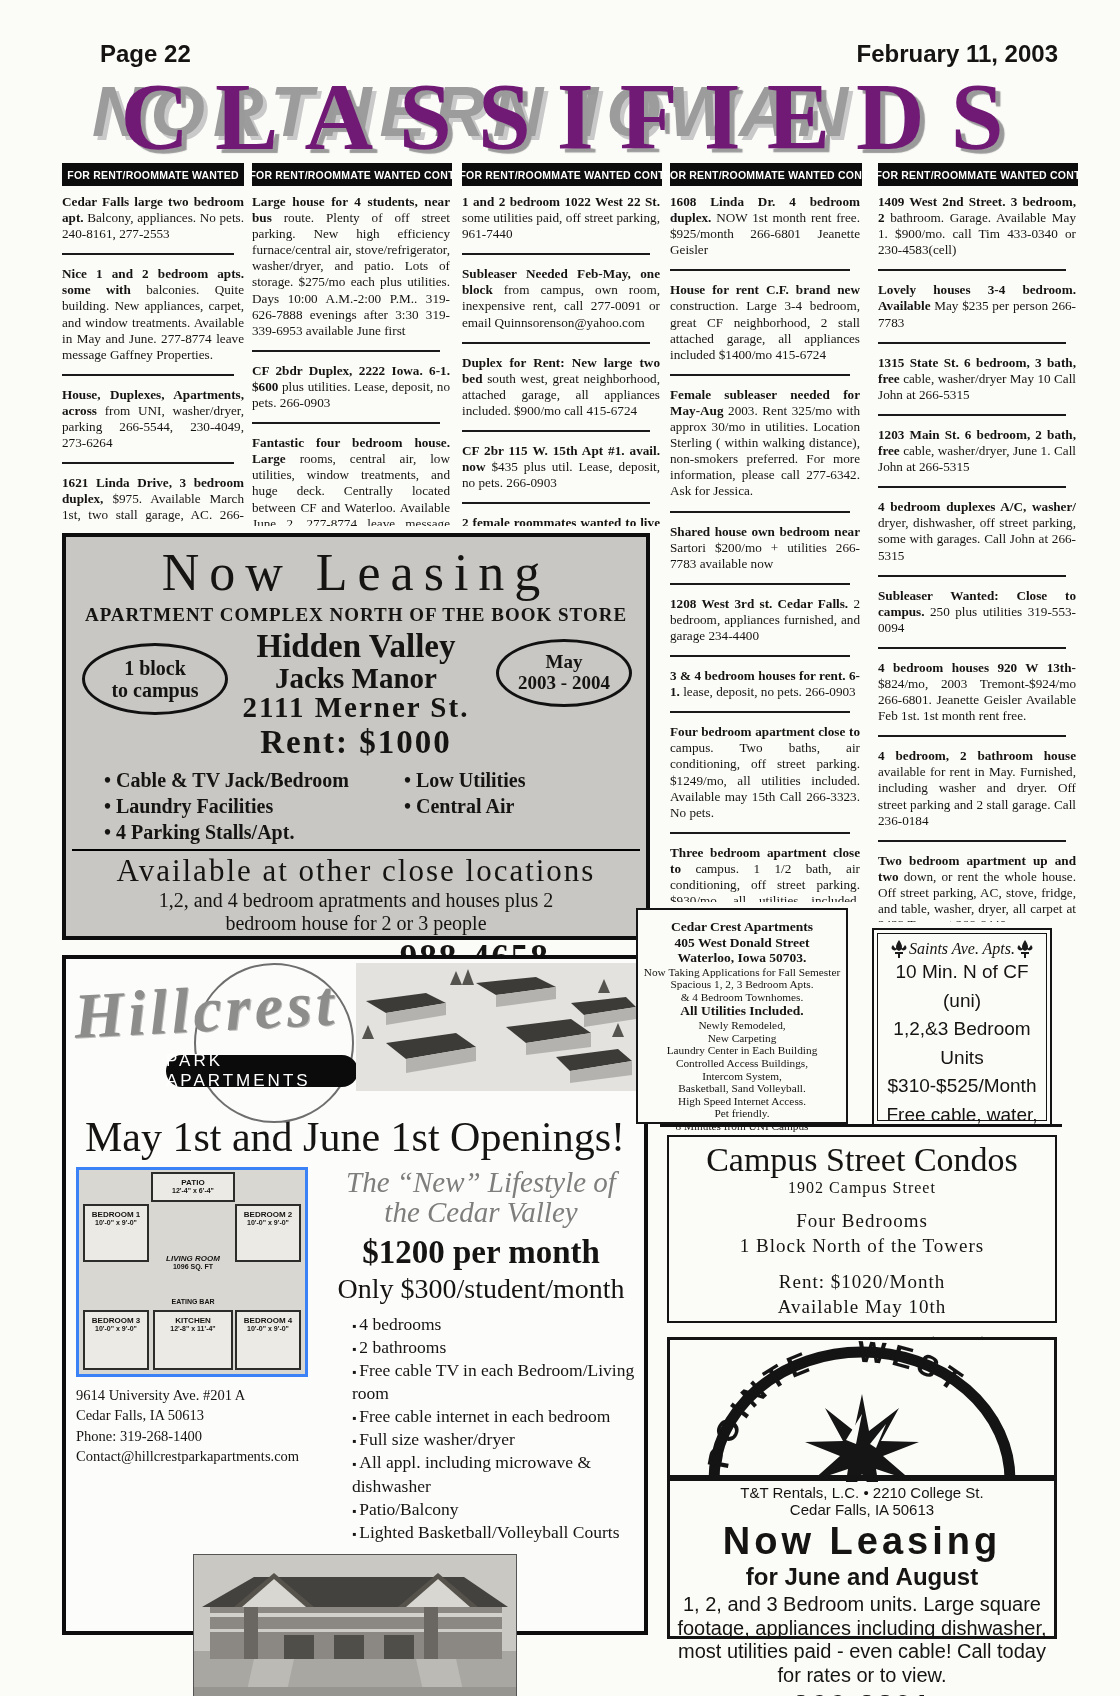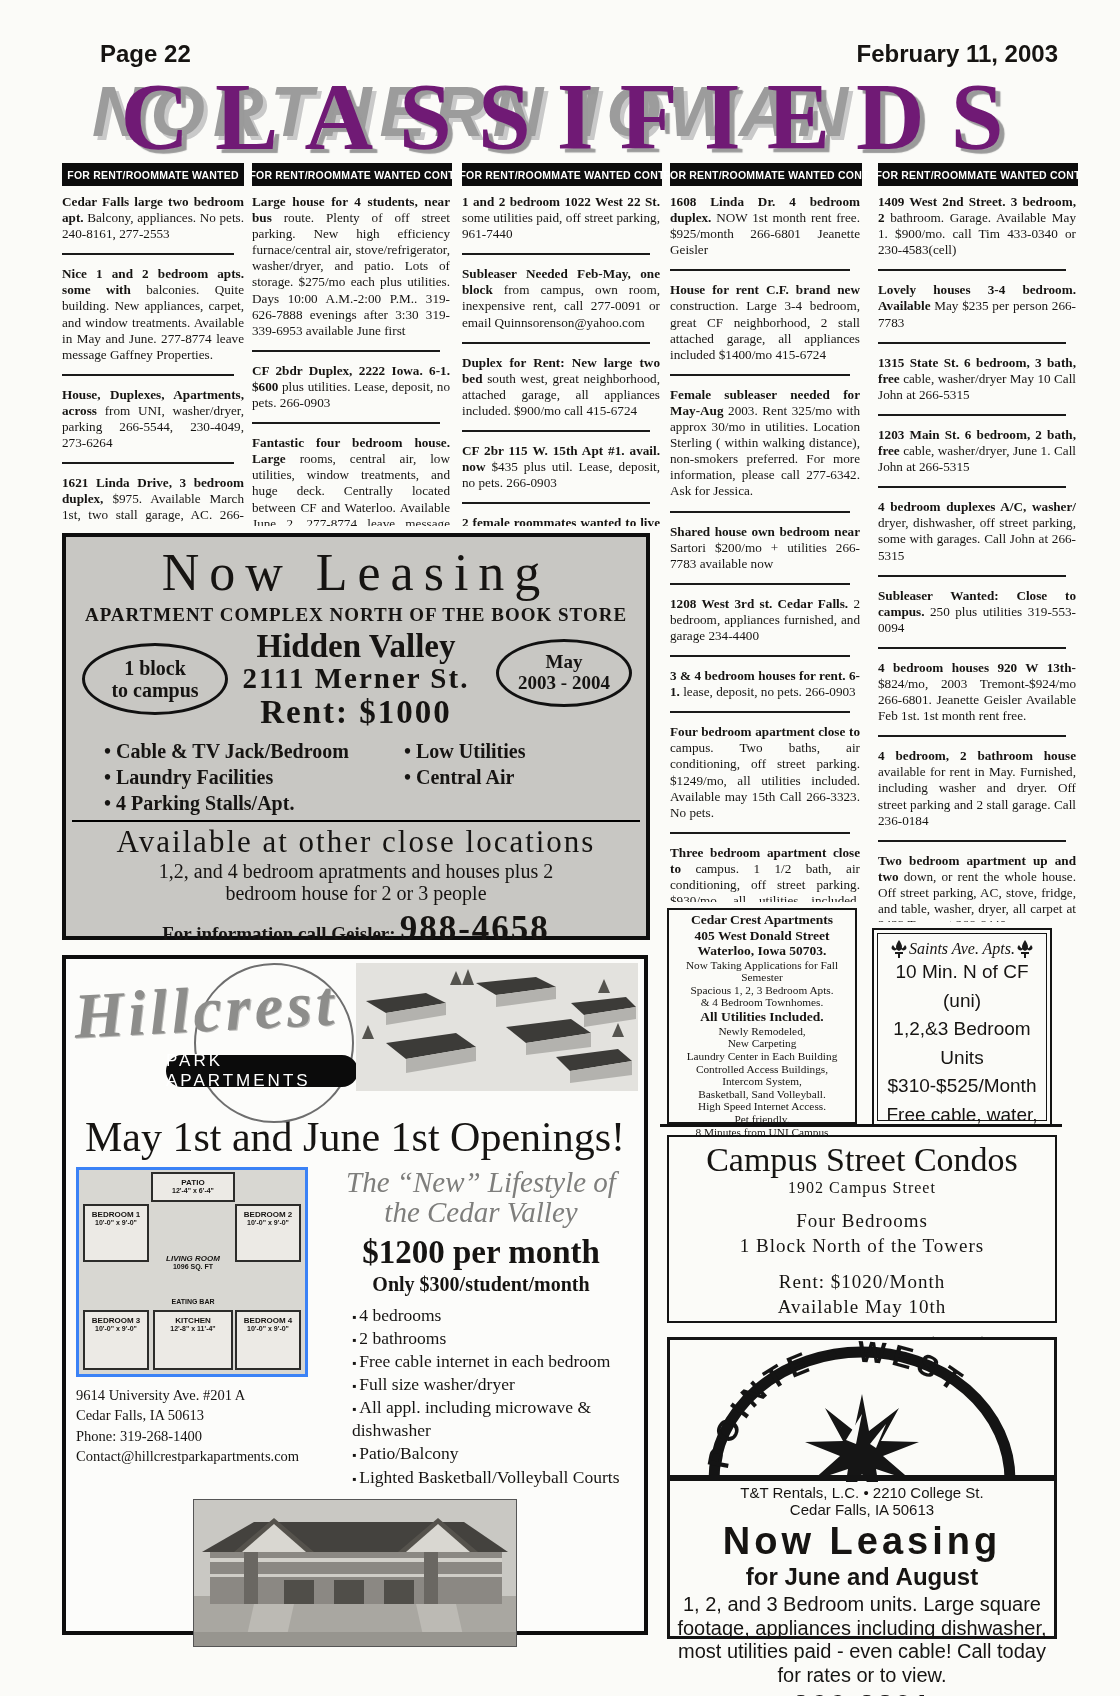--- a/index.html
+++ b/index.html
@@ -68,28 +68,28 @@
        box-sizing:border-box;font-family:"Liberation Sans","DejaVu Sans",sans-serif;}
   .fp-room{position:absolute;border:2px solid #2c2c2a;background:#eceae5;box-sizing:border-box;
        text-align:center;padding-top:4px;}
   .fp-lab{font-size:8px;font-weight:bold;}
   .fp-dim{font-size:7px;font-weight:bold;}
   .fp-free{position:absolute;text-align:center;}
   .hc-contact{font-size:14.5px;line-height:1.4;margin-top:8px;}
   .hc-right{flex:1;text-align:center;}
   .hc-tag{font-style:italic;font-size:29px;color:#7e7e7c;line-height:1.05;}
   .hc-p1{font-size:33px;font-weight:bold;margin-top:6px;}
-  .hc-p2{font-size:20px;font-weight:bold;margin-top:2px;}
+  .hc-p2{font-size:28px;font-weight:normal;margin-top:2px;}
   .hc-bullets{text-align:left;margin:8px 0 0 26px;}
   .hc-bullets .bi{font-size:17.5px;line-height:1.32;}
   .hc-bullets .bi::before{content:"▪ ";font-size:12px;}
   .hc-photo{display:block;margin:10px auto 0 auto;border:1px solid #555;}
   
-  .cedarcrest{position:absolute;left:667px;top:908px;width:190px;height:216px;border:2px solid #151515;
-       box-sizing:border-box;text-align:center;padding-top:2px;background:#fbfbf8;}
+  .cedarcrest{position:absolute;left:636px;top:908px;width:212px;height:216px;border:2px solid #151515;
+       box-sizing:border-box;text-align:center;padding-top:9px;background:#fbfbf8;}
   .cc-line{font-size:11.3px;line-height:1.12;}
   .cc-line:nth-child(-n+3),.cc-line:nth-child(7){font-weight:bold;font-size:13.5px;line-height:1.15;}
   .saints{position:absolute;left:872px;top:928px;width:180px;height:198px;border:2px solid #141414;
        outline:1px solid #141414;outline-offset:-6px;box-sizing:border-box;text-align:center;
        background:#fbfbf8;padding-top:10px;}
   .st-title{font-style:italic;font-size:16px;white-space:nowrap;display:flex;align-items:center;
        justify-content:center;gap:2px;}
   .st-line{font-family:"Liberation Sans","DejaVu Sans",sans-serif;font-size:19px;line-height:1.5;}
   .st-phone{font-family:"Liberation Sans","DejaVu Sans",sans-serif;font-weight:bold;font-style:italic;
        font-size:21px;letter-spacing:1px;}
@@ -194,20 +194,21 @@
       <div class="ad"><b>4 bedroom, 2 bathroom house </b>available for rent in May. Furnished, including washer and dryer. Off street parking and 2 stall garage. Call 236-0184</div>
       <div class="sep"></div>
       <div class="ad"><b>Two bedroom apartment up and two </b>down, or rent the whole house. Off street parking, AC, stove, fridge, and table, washer, dryer, all carpet at 2423 Tremont 266-6440</div>
     </div>
 
   <div class="nowleasing">
     <div class="nl-title">Now Leasing</div>
     <div class="nl-sub">APARTMENT COMPLEX NORTH OF THE BOOK STORE</div>
     <div class="nl-mid">
       <div class="nl-hv">Hidden Valley</div>
+      <div class="nl-jm">Jacks Manor</div>
       <div class="nl-mer">2111 Merner St.</div>
       <div class="nl-rent">Rent:  $1000</div>
     </div>
     <div class="oval oval-l">
       <div>1 block</div>
       <div>to campus</div>
     </div>
     <div class="oval oval-r">
       <div>May</div>
       <div>2003 - 2004</div>
@@ -312,20 +313,21 @@
       <div class="hc-right">
         <div class="hc-tag">
           <div>The “New” Lifestyle of</div>
           <div>the Cedar Valley</div>
         </div>
         <div class="hc-p1">$1200 per month</div>
         <div class="hc-p2">Only $300/student/month</div>
         <div class="hc-bullets">
             <div class="bi">4 bedrooms</div>
             <div class="bi">2 bathrooms</div>
+            <div class="bi">Free cable TV in each Bedroom/Living room</div>
             <div class="bi">Free cable internet in each bedroom</div>
             <div class="bi">Full size washer/dryer</div>
             <div class="bi">All appl. including microwave &amp; dishwasher</div>
             <div class="bi">Patio/Balcony</div>
             <div class="bi">Lighted Basketball/Volleyball Courts</div>
           </div>
       </div>
     </div>
     <svg class="hc-photo" width="322" height="146" viewBox="0 0 322 146">
       <rect width="322" height="146" fill="#c9c8c3"></rect>

